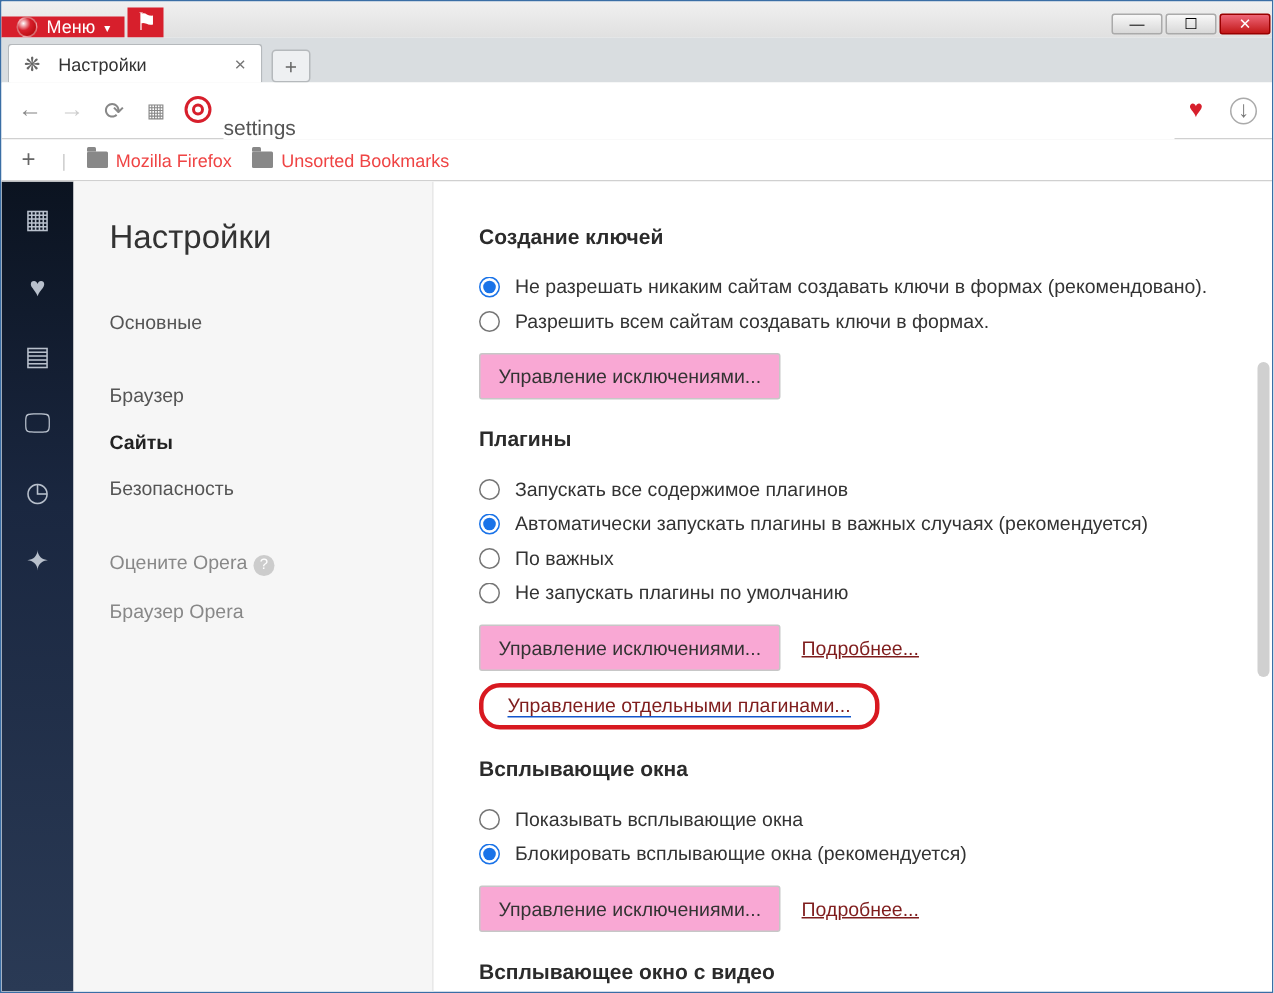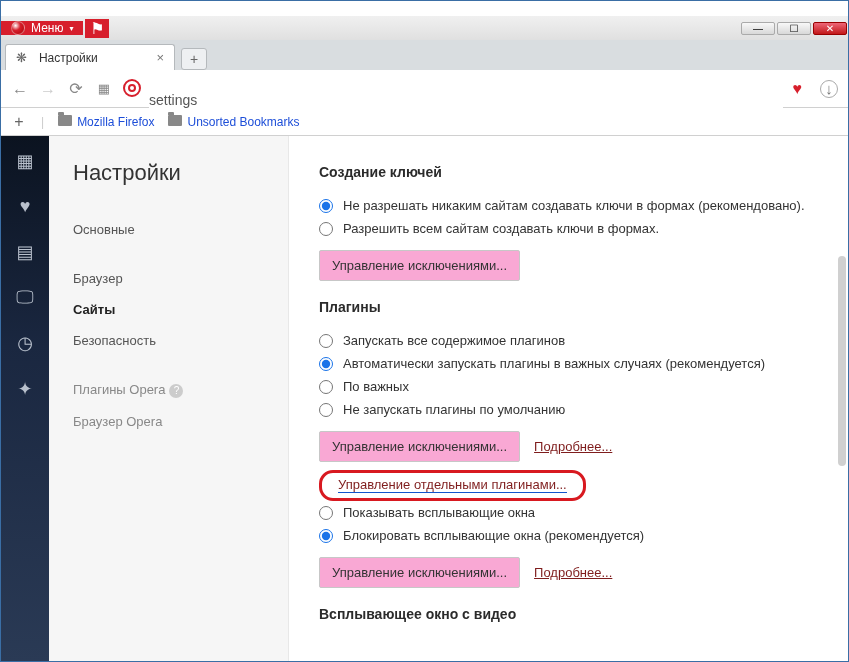--- a/index.html
+++ b/index.html
@@ -1,20 +1,20 @@
 <!DOCTYPE html>
 <html><head>
 <meta charset="utf-8">
 <style>
 * { box-sizing: border-box; margin: 0; padding: 0; font-family: "Segoe UI", Arial, sans-serif; }
 body { width: 849px; height: 662px; background: #fff; overflow: hidden; position: relative; }
 
 
 .window-frame { border: 1px solid #3a6ea5; width: 849px; height: 662px; display: flex; flex-direction: column; }
-.title-bar { height: 24px; background: linear-gradient(#f0f0f0,#e0e0e0); display: flex; align-items: center; margin-top: 15px; }
+.title-bar { height: 24px; background: linear-gradient(#f0f0f0,#e0e0e0); display: flex; align-items: flex-end; }
 .menu-btn { background: #d71f2c; color: #fff; display: flex; align-items: center; padding: 0 10px; font-size: 12px; gap:6px; }
 .menu-btn .o-logo { width:14px; height:14px; border-radius:50%; background: radial-gradient(circle at 30% 30%, #fff, #d71f2c 40%, #a00); border:1px solid rgba(255,255,255,.4);}
 .flag-btn { background:#d71f2c; width:24px; display:flex; align-items:center; justify-content:center; color:#fff; margin-left:2px;}
 .title-spacer { flex:1; }
 .win-controls { display:flex; }
 .win-btn { width:34px; display:flex; align-items:center; justify-content:center; border:1px solid #aaa; background:linear-gradient(#f8f8f8,#d8d8d8); margin:2px 1px; border-radius:2px; font-size:10px; }
 .win-btn.close { background:linear-gradient(#e67,#c21818); color:#fff; border-color:#900;}
 
 
 .tab-strip { height:30px; background:#d9dde0; display:flex; align-items:flex-end; padding:0 4px;}
@@ -30,21 +30,21 @@
 .addr { flex:1; display:flex; align-items:center; border-bottom:1px solid transparent; gap:8px;}
 .o-icon { width:18px; height:18px; border-radius:50%; border:2px solid #d71f2c; position:relative;}
 .o-icon::after{content:"";position:absolute;inset:3px;border:2px solid #d71f2c;border-radius:50%;}
 .addr input { border:none; outline:none; font-size:14px; color:#555; flex:1;margin-top:24px; }
 .heart { color:#d71f2c; font-size:16px; margin-right:8px;}
 .dl-icon { color:#777; font-size:15px; border:1px solid #aaa; border-radius:50%; width:18px; height:18px; display:flex; align-items:center; justify-content:center;}
 
 
 .bm-bar { height:28px; border-bottom:1px solid #d0d0d0; display:flex; align-items:center; padding:0 10px; gap:14px; font-size:12px; color:#555; background:#fff;}
 .bm-add { font-size:16px; color:#666; width:16px; text-align:center;}
-.bm-item { display:flex; gap:5px; color:#1d4ed8;}
+.bm-item { display:flex; align-items:center; gap:5px; color:#ef4444;}
 .folder-ic { width:14px; height:11px; background:#888; border-radius:1px; position:relative;}
 .folder-ic::before{content:"";position:absolute;top:-3px;left:0;width:6px;height:3px;background:#888;border-radius:1px 1px 0 0;}
 
 
 .content { flex:1; display:flex; overflow:hidden; background:#fff; position:relative;}
 .rail { width:48px; background:linear-gradient(#0b1320,#1a2740 40%,#2a3a55); display:flex; flex-direction:column; align-items:center; padding-top:14px; gap:24px; color:#b8c0cc;}
 .rail .ric { font-size:18px; cursor:pointer;}
 
 .sidebar { width:240px; background:#f6f6f6; border-right:1px solid #e8e8e8; padding:24px 24px; }
 .sidebar h1 { font-size:22px; font-weight:400; color:#333; margin-bottom:28px;}
@@ -132,21 +132,21 @@
     </div>
 
     <div class="sidebar">
       <h1>Настройки</h1>
       <div class="sitem">Основные</div>
       <div class="divider"></div>
       <div class="sitem">Браузер</div>
       <div class="sitem active">Сайты</div>
       <div class="sitem">Безопасность</div>
       <div class="divider"></div>
-      <div class="sitem help"><span>Плагины Opera</span><span class="qmark">?</span></div>
+      <div class="sitem help"><span>Оцените Opera</span><span class="qmark">?</span></div>
       <div class="sitem help">Браузер Opera</div>
     </div>
 
     <div class="main">
       <div class="sect-title first">Создание ключей</div>
       <label class="radio-row">
           <input type="radio" name="keys" checked="" style="">
           <span>Не разрешать никаким сайтам создавать ключи в формах (рекомендовано).</span>
         </label>
       <label class="radio-row">
@@ -173,20 +173,21 @@
           <span>Не запускать плагины по умолчанию</span>
         </label>
       <div class="inline-row">
         <button class="btn" style="margin-top:0;">Управление исключениями...</button>
         <span class="link">Подробнее...</span>
       </div>
       <div class="highlight-box">
         <span class="link">Управление отдельными плагинами...</span>
       </div>
 
+      <div class="sect-title">Всплывающие окна</div>
       <label class="radio-row">
           <input type="radio" name="popups" style="">
           <span>Показывать всплывающие окна</span>
         </label>
       <label class="radio-row">
           <input type="radio" name="popups" checked="" style="">
           <span>Блокировать всплывающие окна (рекомендуется)</span>
         </label>
       <div class="inline-row">
         <button class="btn" style="margin-top:0;">Управление исключениями...</button>

